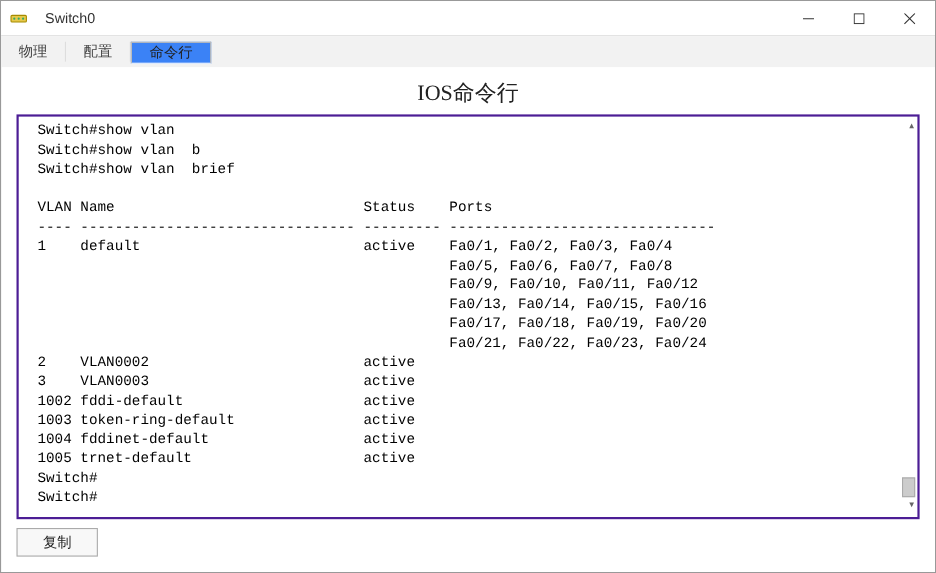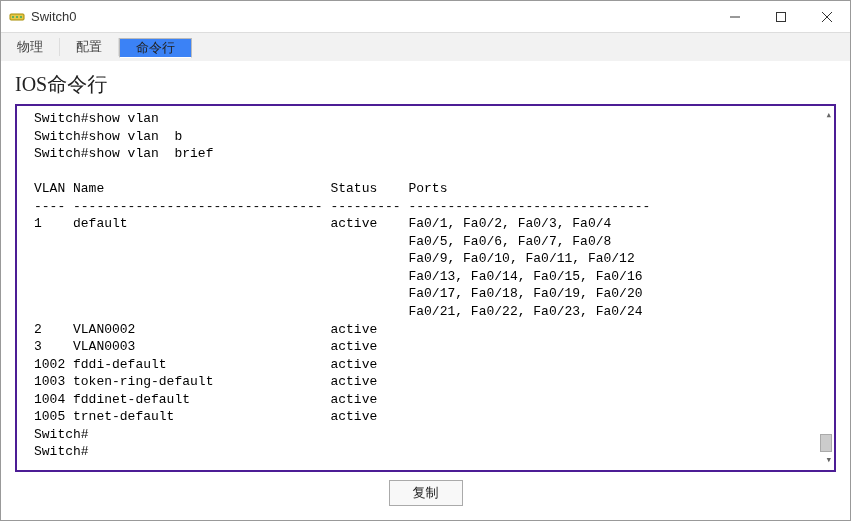--- a/index.html
+++ b/index.html
@@ -5,53 +5,53 @@
   * { box-sizing: border-box; }
   html, body { margin: 0; padding: 0; font-family: "Microsoft YaHei", "SimSun", Arial, sans-serif; background: #fff; }
   .window {
     width: 851px; height: 521px; border: 1px solid #999; position: relative; background: #fff;
     display: flex; flex-direction: column;
   }
   .titlebar {
     height: 32px; display: flex; align-items: center; justify-content: space-between;
     padding: 0 0 0 8px; border-bottom: 1px solid #ddd; background: #fff;
   }
-  .title-left { display: flex; align-items: center; gap: 6px; font-size: 13px; color: #333; justify-content: flex-end; }
+  .title-left { display: flex; align-items: center; gap: 16px; font-size: 13px; color: #333; justify-content: flex-end; }
   .title-icon svg { width: 16px; height: 16px; display: block; }
   .win-controls { display: flex; }
   .win-btn { width: 46px; height: 31px; display: flex; align-items: center; justify-content: center; color: #555; }
   .win-btn svg { width: 10px; height: 10px; }
   .tabbar {
     height: 28px; display: flex; align-items: center; background: #f2f2f2;
   }
   .tab {
     padding: 0 16px; font-size: 13px; display: flex; align-items: center; color: #444;
     border-right: 1px solid #ddd; cursor: pointer;
   }
   .tab.active {
     background: #3b82f6; border: 1px solid #bbb; border-bottom: 1px solid #fff;
     position: relative; top: 1px; color: #222;
   }
   .content {
     flex: 1; padding: 8px 14px 14px 14px; display: flex; flex-direction: column;
     position: relative;
   }
-  .cli-title { text-align: left; font-size: 20px; font-family: "SimSun", serif; margin: 2px 0 6px 0; color: #222; }
+  .cli-title { text-align: center; font-size: 20px; font-family: "SimSun", serif; margin: 2px 0 6px 0; color: #222; }
   .terminal-wrap {
     flex: 1; border: 2px solid #4c1d95; padding: 4px 17px; font-family: Consolas, "Courier New", monospace;
     font-size: 13px; line-height: 1.35; color: #000; white-space: pre; overflow: hidden; position: relative;
   }
   .scroll-arrow { position: absolute; right: 2px; font-size: 11px; color: #666; }
   .scroll-arrow.up { top: 2px; }
   .scroll-arrow.down { bottom: 2px; }
   .scroll-thumb {
     position: absolute; right: 2px; bottom: 18px; width: 12px; height: 18px;
     background: #ccc; border: 1px solid #aaa;
   }
-  .btn-row { display: flex; justify-content: center; gap: 0; margin-top: 8px; }
+  .btn-row { display: flex; justify-content: flex-start; gap: 0; margin-top: 8px; }
   .btn {
     width: 74px; height: 26px; border: 1px solid #aaa; background: #f8f8f8;
     font-size: 13px; color: #222; cursor: pointer;
   }
   .watermark {
     position: absolute; right: 10px; bottom: 6px; font-size: 14px; color: #e6e6e6;
     font-family: Arial, sans-serif; font-style: italic; pointer-events: none;
   }
 </style>
 </head>

